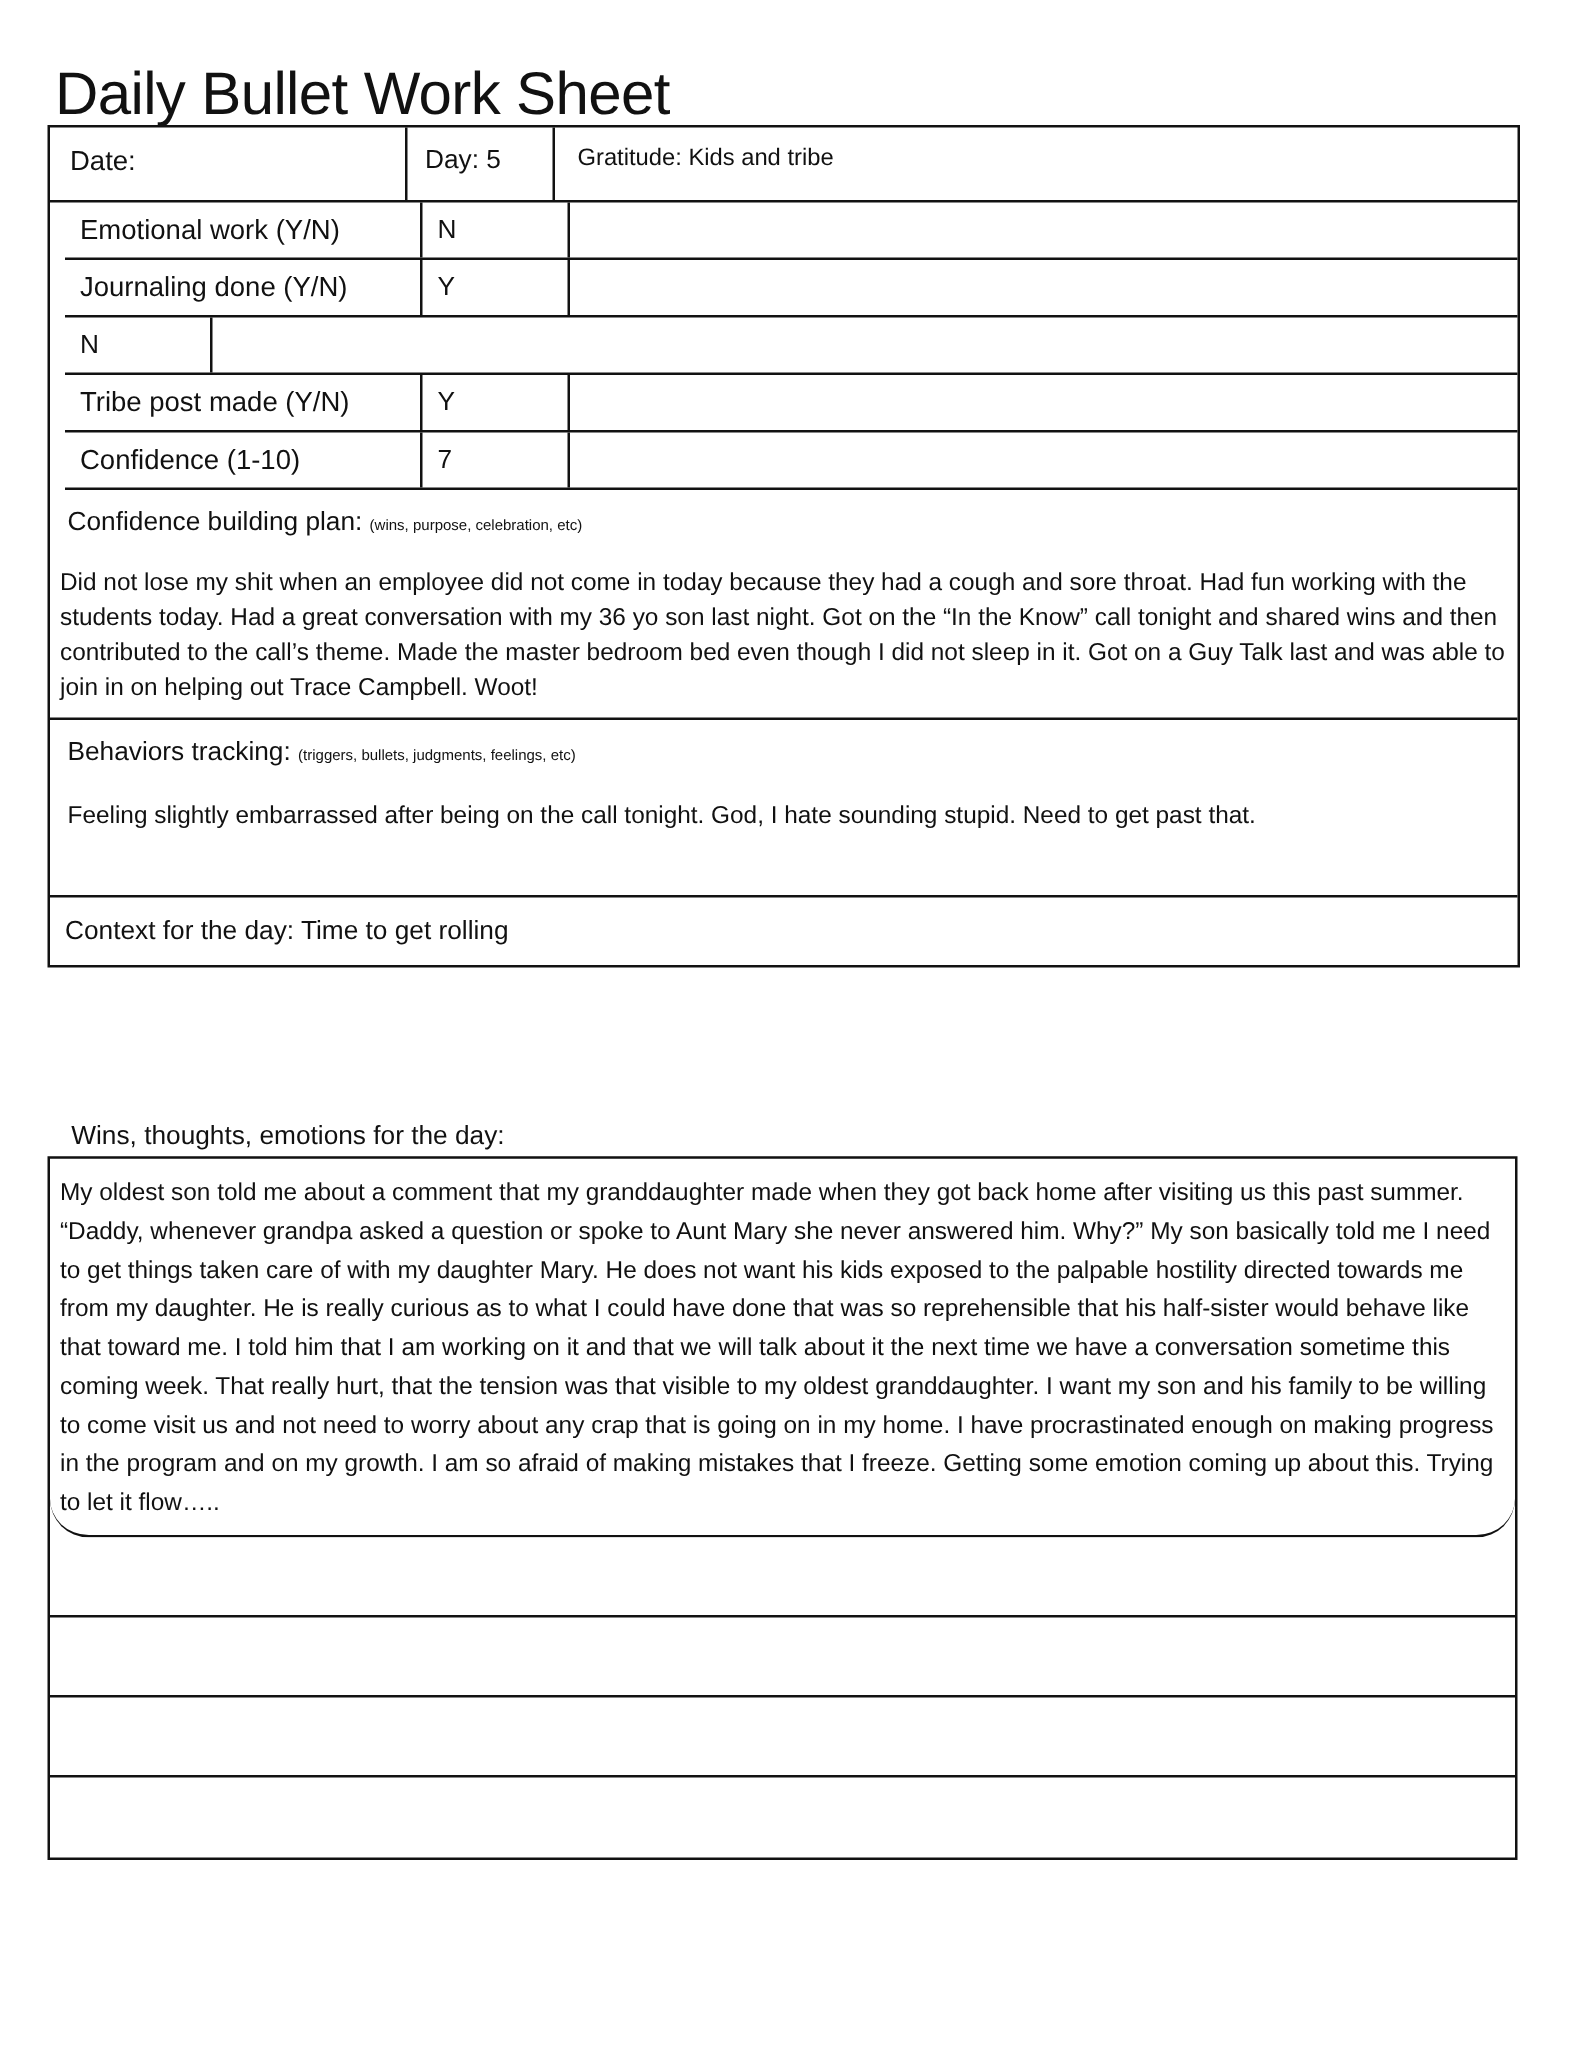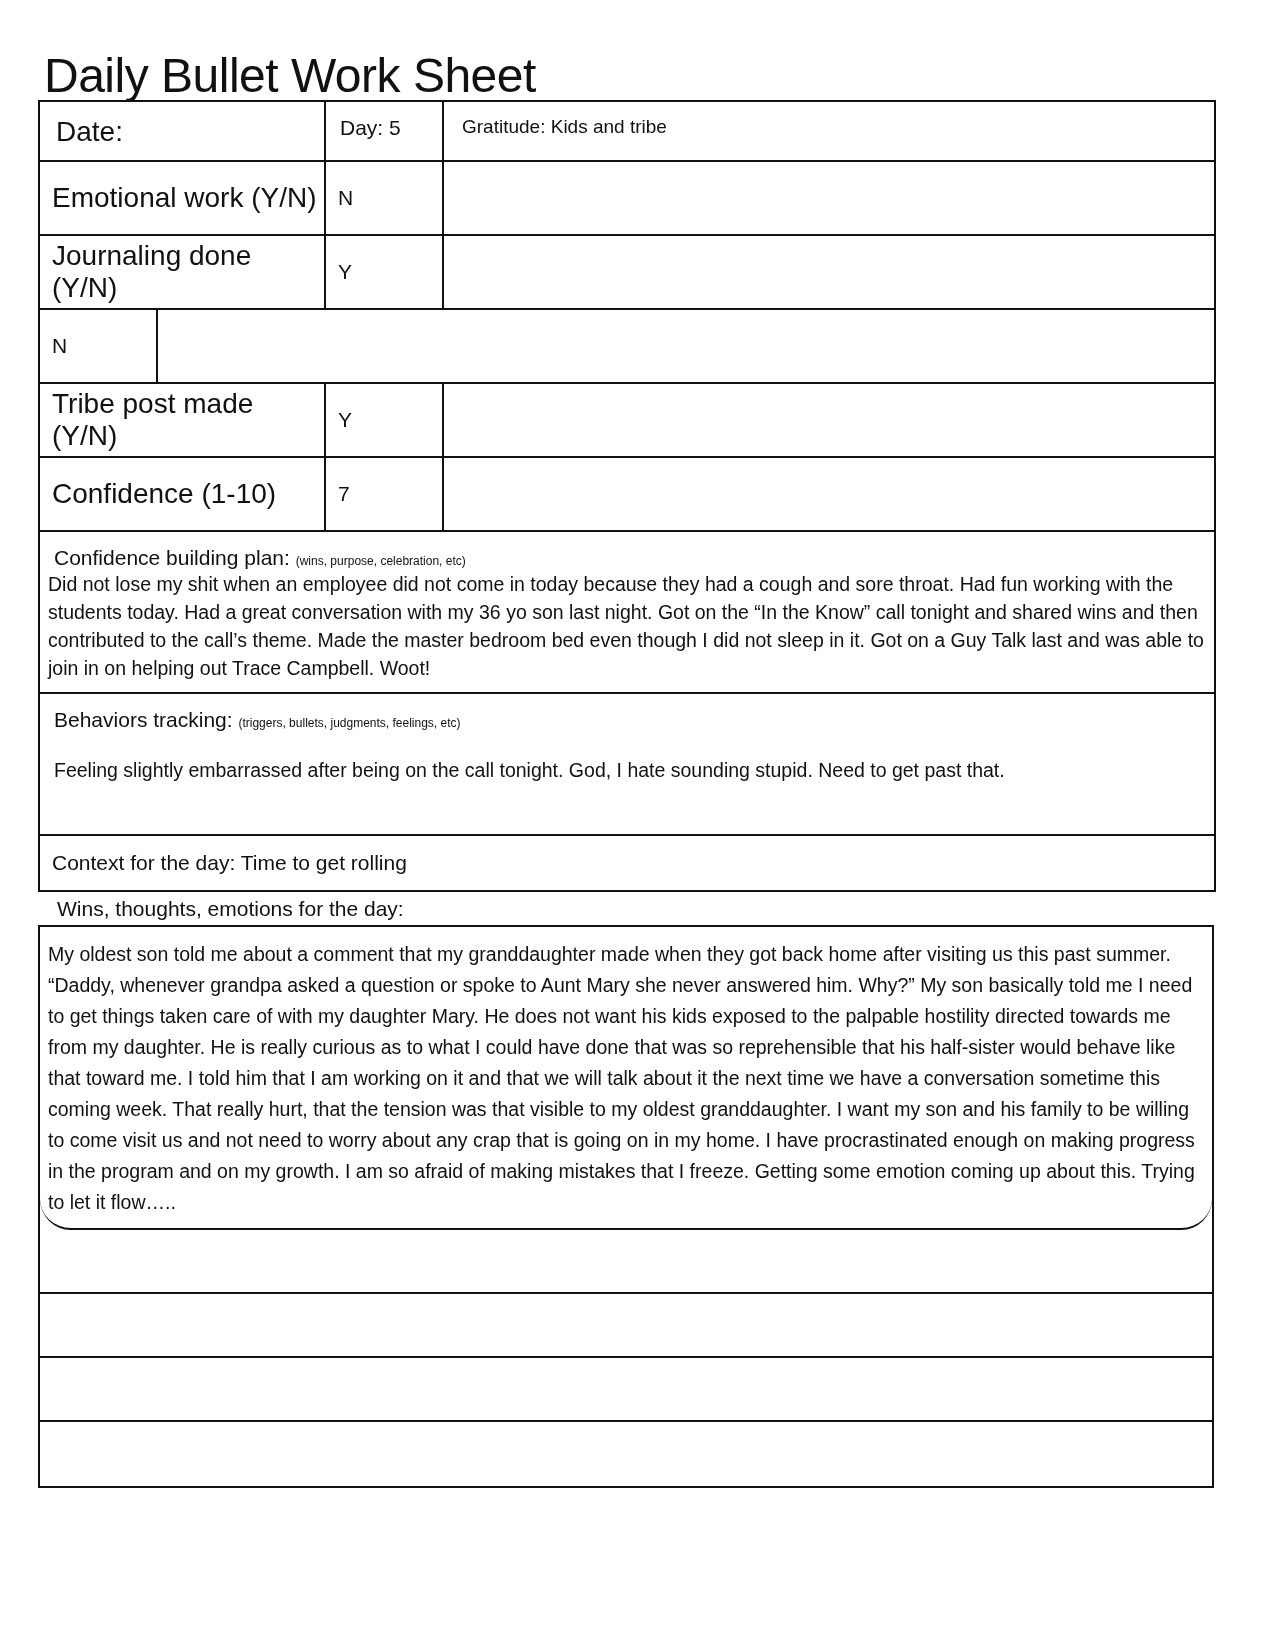--- a/index.html
+++ b/index.html
@@ -1,32 +1,32 @@
 <!DOCTYPE html>
 <html><head>
 <meta charset="utf-8">
 <style>
   html, body { margin: 0; padding: 0; background: #ffffff; }
   body { width: 1275px; height: 1650px; position: relative; font-family: "Liberation Sans", sans-serif; color: #111; }
   .title { position: absolute; left: 44px; top: 52px; font-size: 48px; line-height: 48px; letter-spacing: -0.5px; }
   .sheet { position: absolute; left: 38px; top: 100px; width: 1178px; border: 2px solid #111; box-sizing: border-box; }
   .row { display: flex; border-bottom: 2px solid #111; box-sizing: border-box; }
   .row:last-child { border-bottom: none; }
-  .c1 { width: 286px; border-right: 2px solid #111; box-sizing: border-box; padding-left: 12px; font-size: 28px; display: flex; align-items: center; }
+  .c1 { width: 286px; border-right: 2px solid #111; box-sizing: border-box; padding-left: 12px; font-size: 22px; display: flex; align-items: center; }
   .c2 { width: 118px; border-right: 2px solid #111; box-sizing: border-box; padding-left: 12px; font-size: 21px; display: flex; align-items: center; }
   .c3 { flex: 1; padding-left: 18px; font-size: 19px; display: flex; }
   .r0 { height: 60px; }
   .r0 .c1 { padding-left: 16px; align-items: flex-start; padding-top: 14px; }
   .r0 .c2 { align-items: flex-start; padding-top: 14px; padding-left: 14px; }
   .r0 .c3 { align-items: flex-start; padding-top: 14px; }
-  .rs { height: 74px; }
+  .rs { height: 46px; margin-left: 12px; }
   .block { padding: 14px 8px 10px 8px; box-sizing: border-box; }
   .block-head { font-size: 21px; padding-left: 6px; }
   .block-head .sub { font-size: 12px; }
-  .block-body { font-size: 19.5px; line-height: 28px; }
+  .block-body { font-size: 19.5px; line-height: 28px; margin-top: 22px; }
   .ctx { height: 54px; padding-left: 12px; font-size: 21px; display: flex; align-items: center; box-sizing: border-box; }
   .beh { height: 140px; padding: 14px 14px 0 14px; box-sizing: border-box; }
   .beh .block-body { margin-top: 24px; padding-left: 0; }
   .wins-label { position: absolute; left: 57px; top: 897px; font-size: 21px; }
   .wins { position: absolute; left: 38px; top: 925px; width: 1176px; border: 2px solid #111; box-sizing: border-box; }
   .wins-text { font-size: 19.5px; line-height: 31px; padding: 12px 8px 10px 8px; border-bottom: 2px solid #111; border-radius: 31px; }
   .blank { height: 64px; border-bottom: 2px solid #111; box-sizing: border-box; }
   .blank:last-child { border-bottom: none; }
 </style>
 </head>

